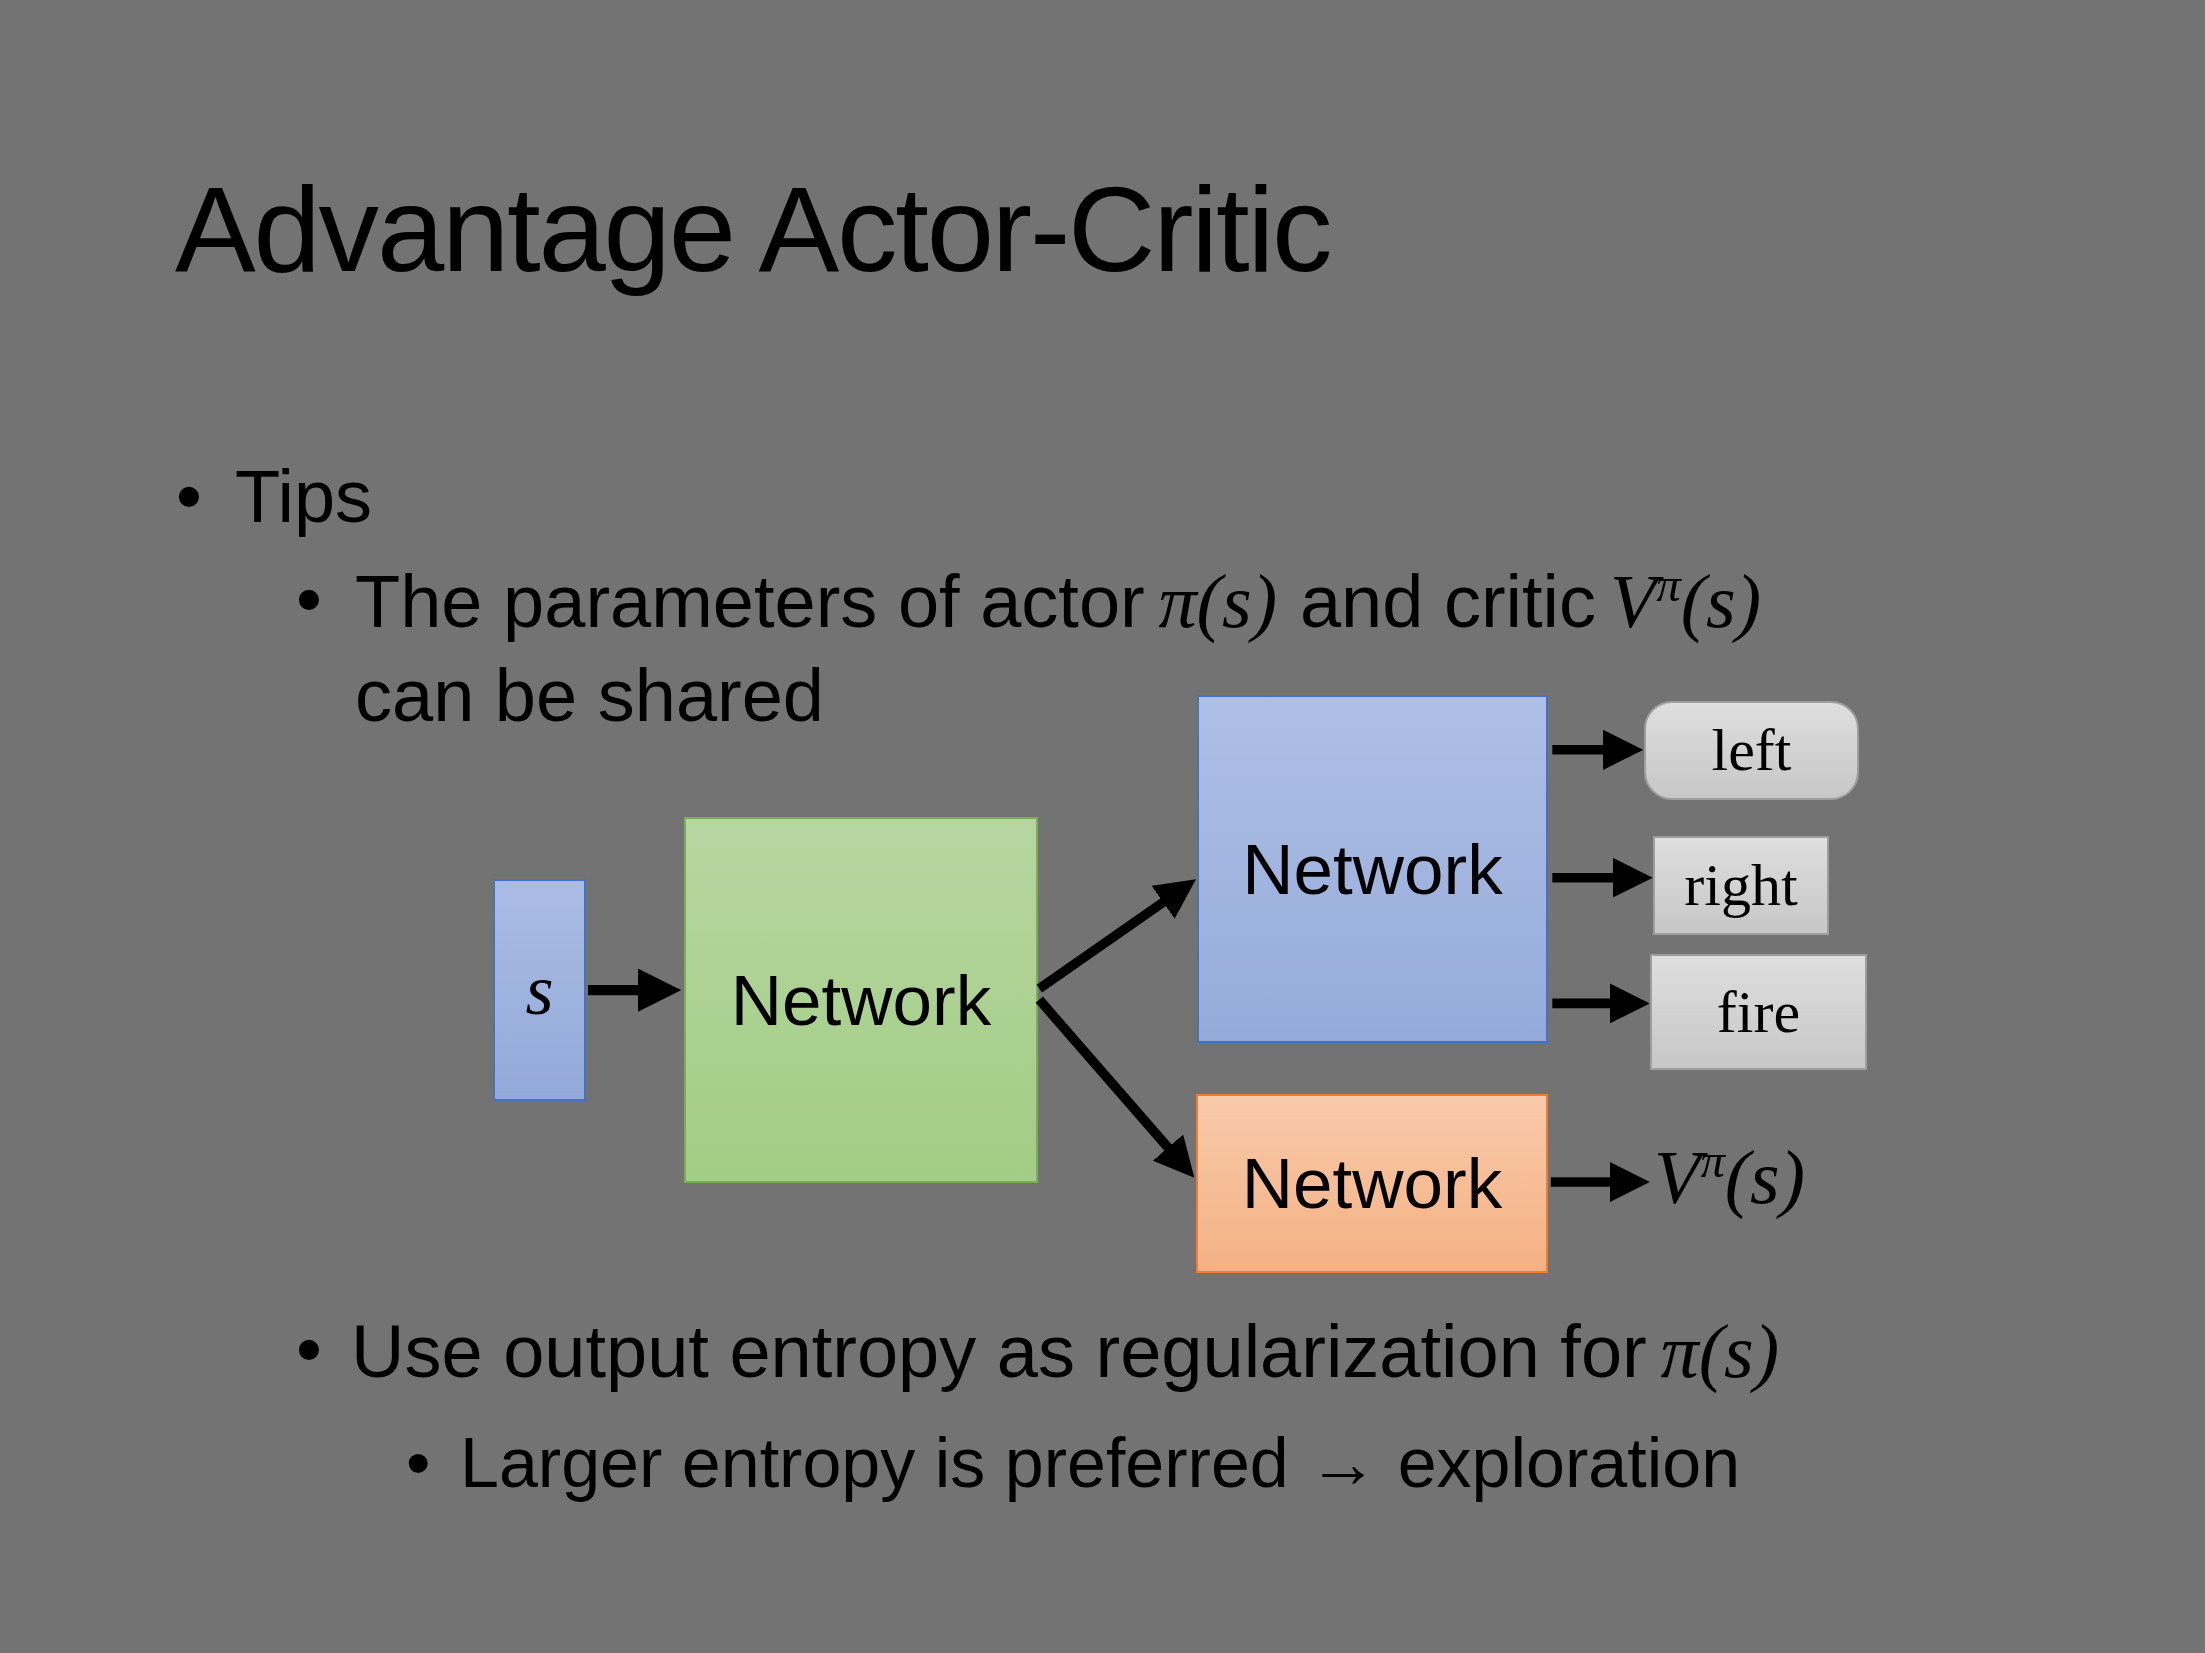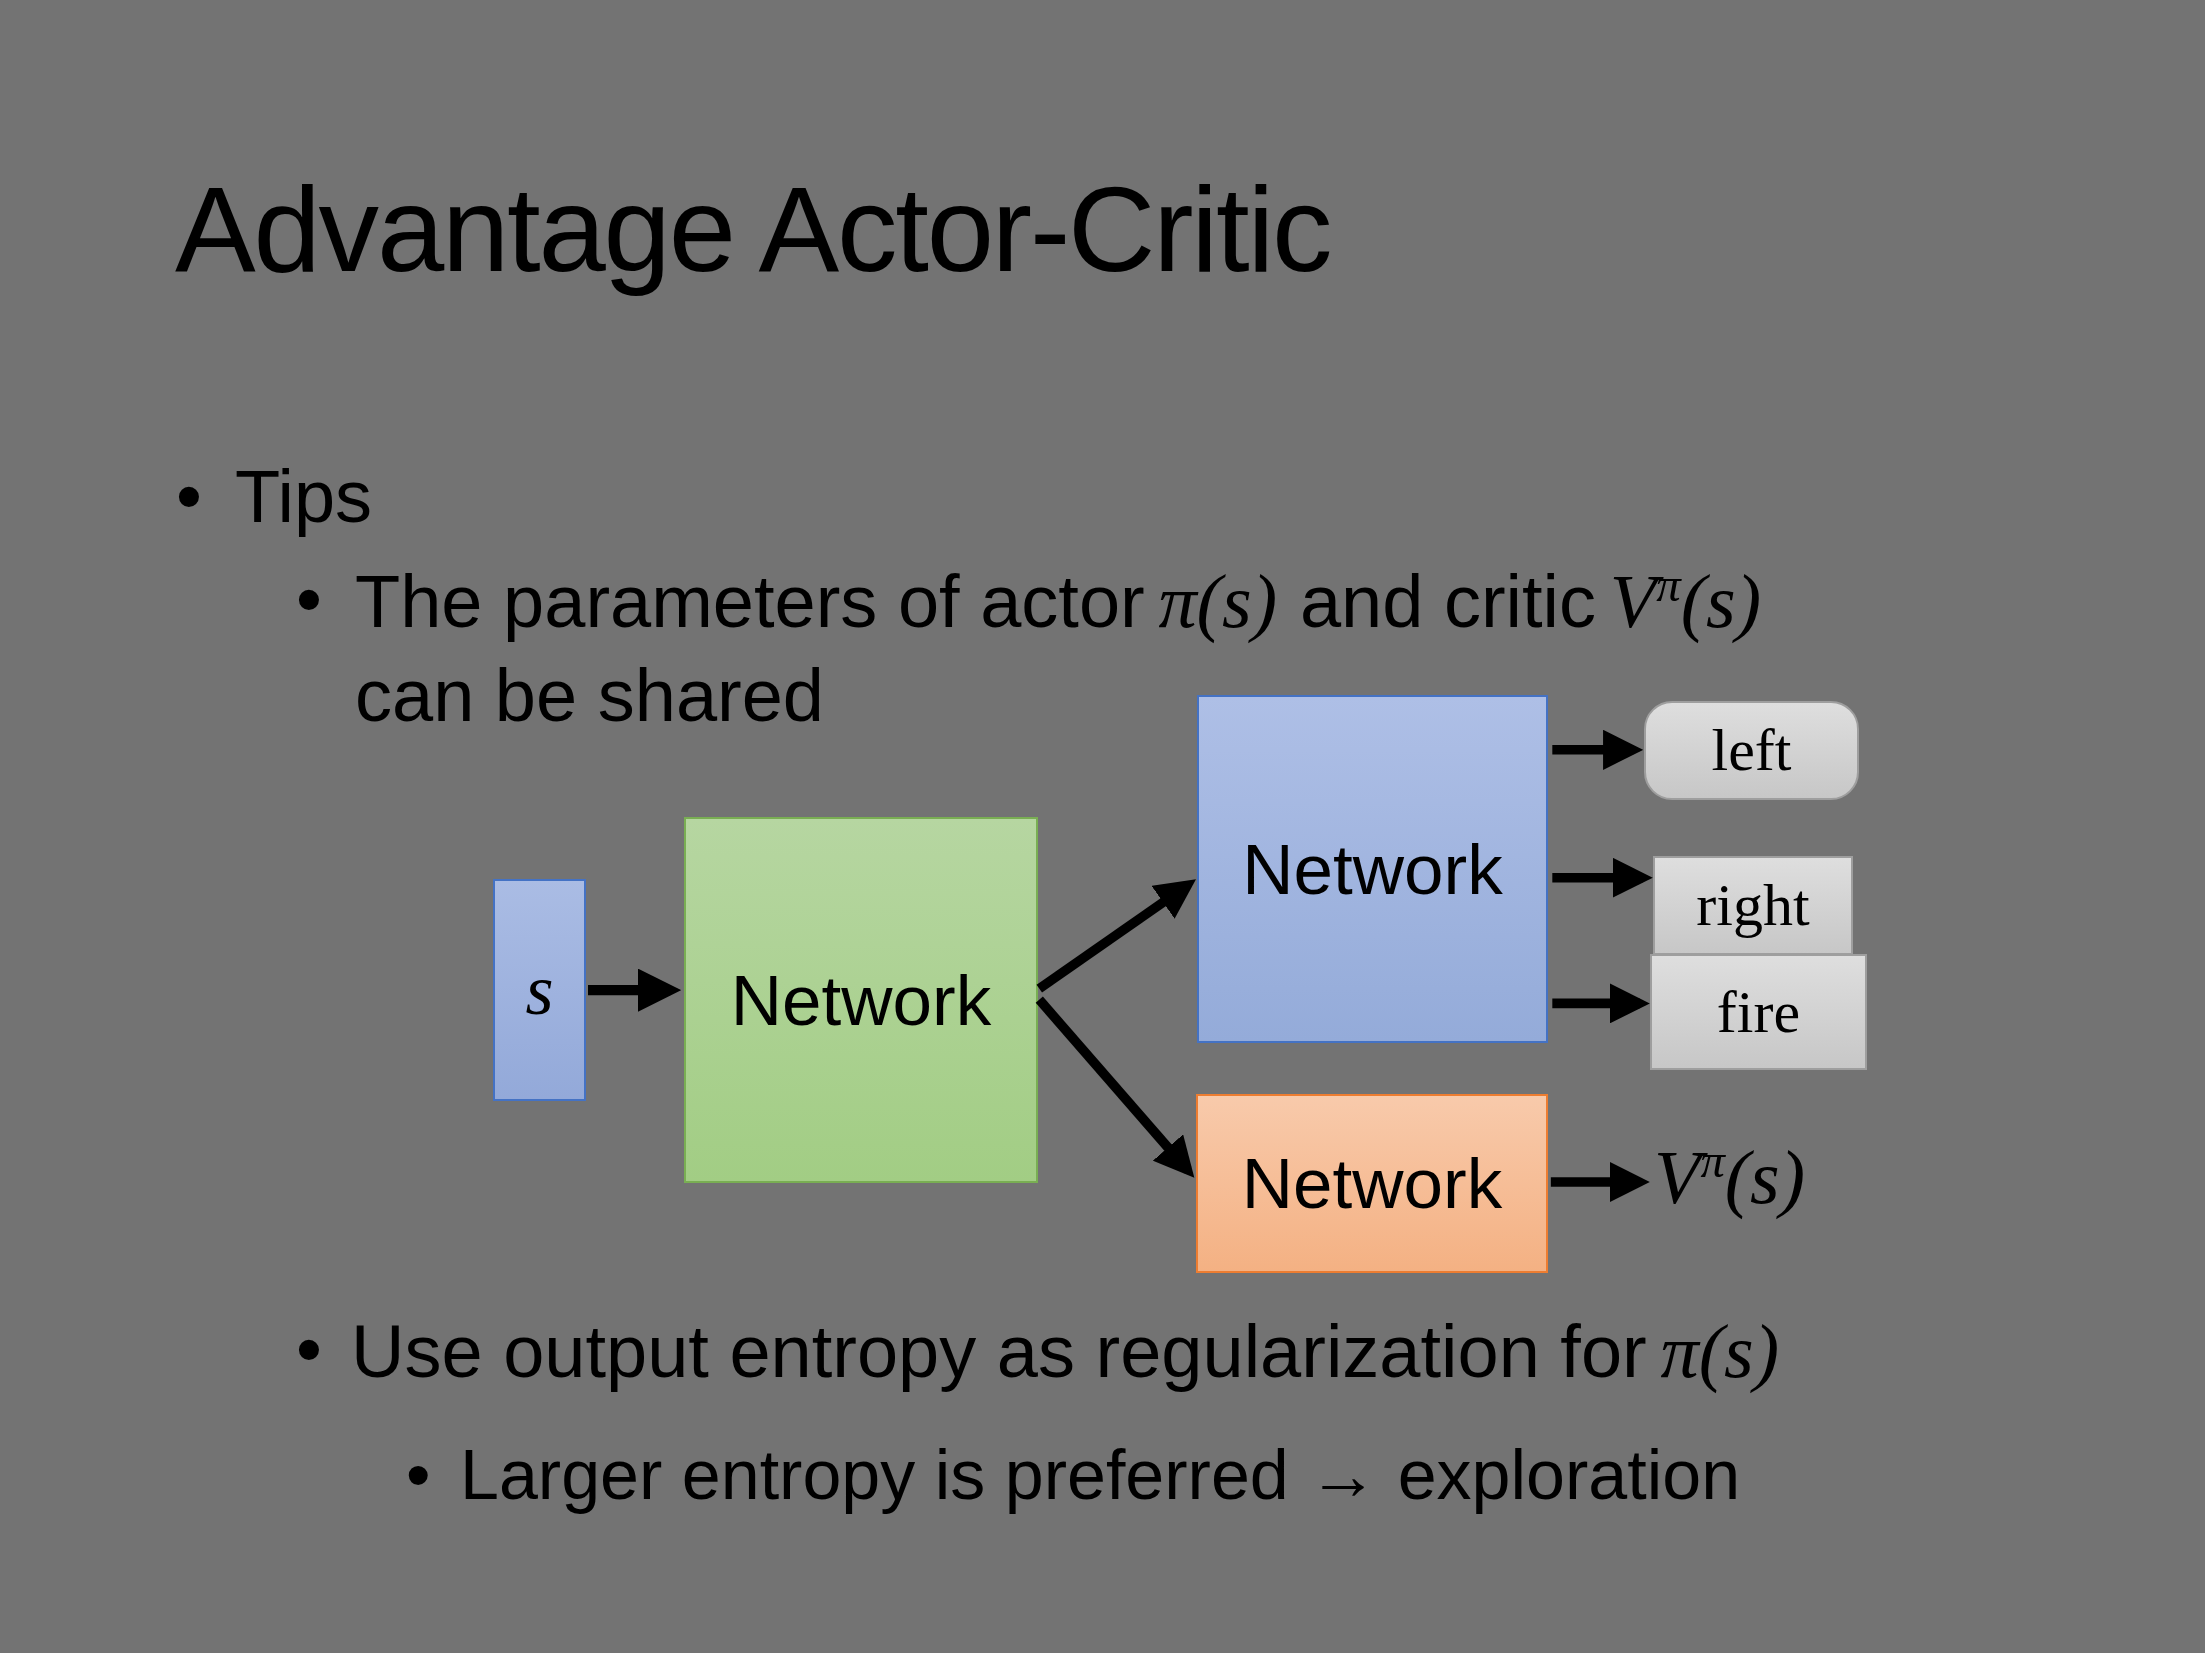--- a/index.html
+++ b/index.html
@@ -24,21 +24,21 @@
 
   
   .bullet{font-size:74px;line-height:1.26;}
   .marker{display:inline-block;}
   .b-tips{left:176px;top:450px;}
   .b-tips .marker{width:59px;}
   .b-params{left:296px;top:553px;padding-left:59px;}
   .b-params .marker{position:absolute;left:0;top:0;}
   .b-entropy{left:296px;top:1303px;padding-left:55px;}
   .b-entropy .marker{position:absolute;left:0;top:0;}
-  .b-larger{left:406px;top:1419px;font-size:70px;margin-top:12px;}
+  .b-larger{left:406px;top:1419px;font-size:70px;}
   .b-larger .marker{width:54px;}
 
   .math{
     font-family:"Liberation Serif",serif;
     font-style:italic;
     font-size:103%;
   }
   .math sup{
     font-size:64%;
     font-style:italic;
@@ -78,21 +78,21 @@
     border:2.9px solid #ed7d31;
     font-size:71px;
   }
   .action-box{
     background:linear-gradient(#dedede,#c7c7c7);
     border:2.2px solid #9e9e9e;
     font-family:"Liberation Serif",serif;
     font-size:60px;
   }
   .action-left{left:1644px;top:701px;width:215px;height:99px;border-radius:28px;}
-  .action-right{left:1653px;top:856px;width:200px;height:99px;align-items:center;}
+  .action-right{left:1653px;top:836px;width:176px;height:99px;align-items:center;}
   .action-fire{left:1650px;top:954px;width:217px;height:116px;}
 
   .output-v{
     left:1654px;top:1134px;
     font-size:76px;
     font-family:"Liberation Serif",serif;
     font-style:italic;
   }
   .output-v sup{font-size:64%;vertical-align:super;line-height:0;}
 

